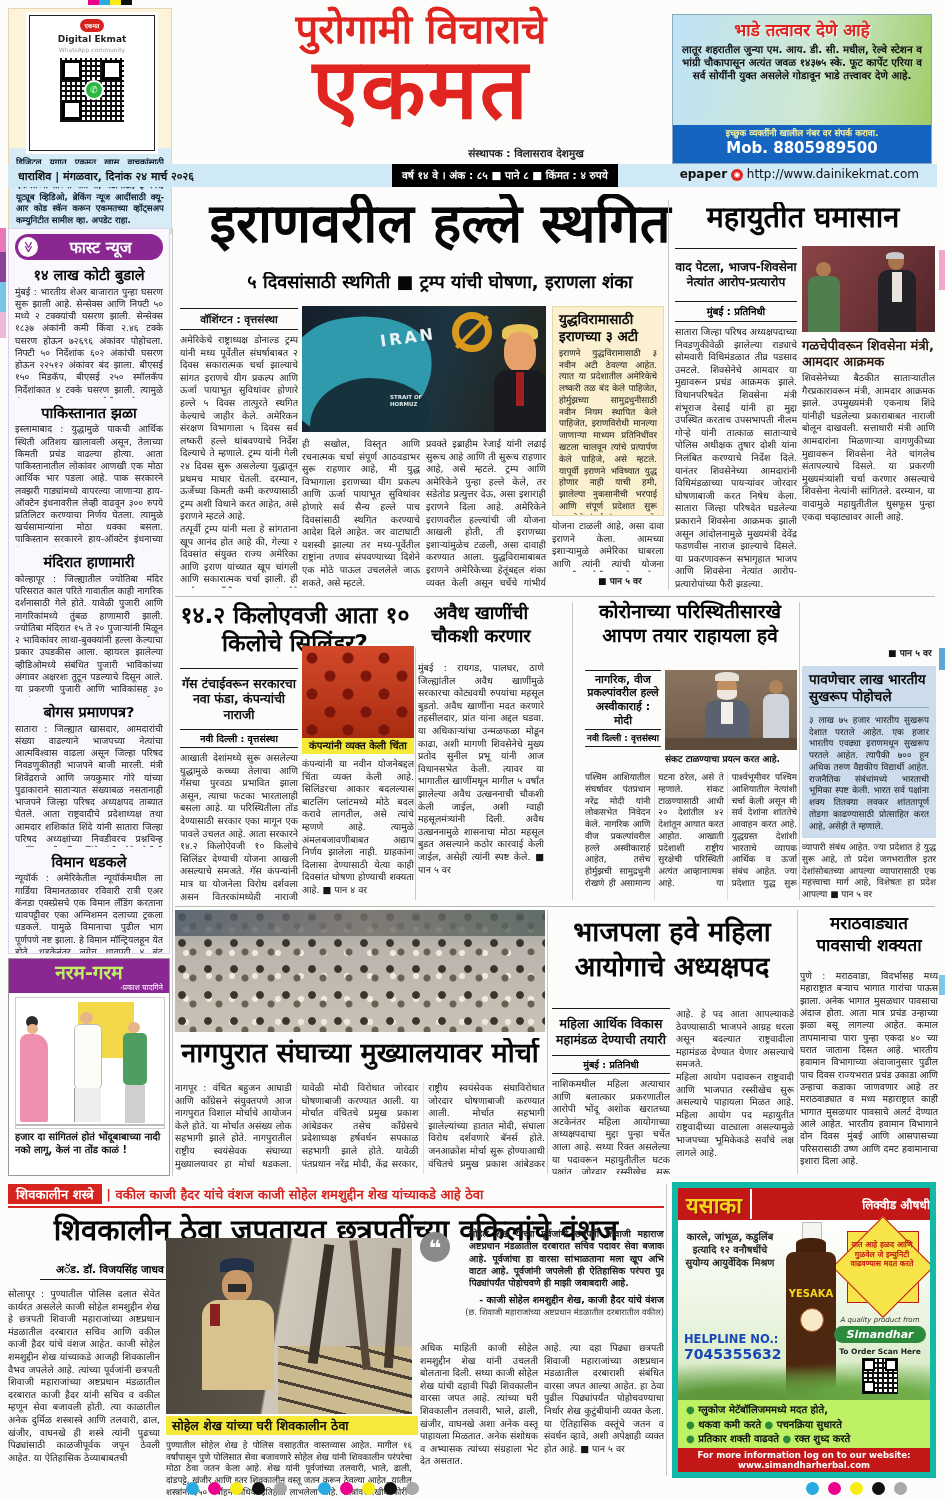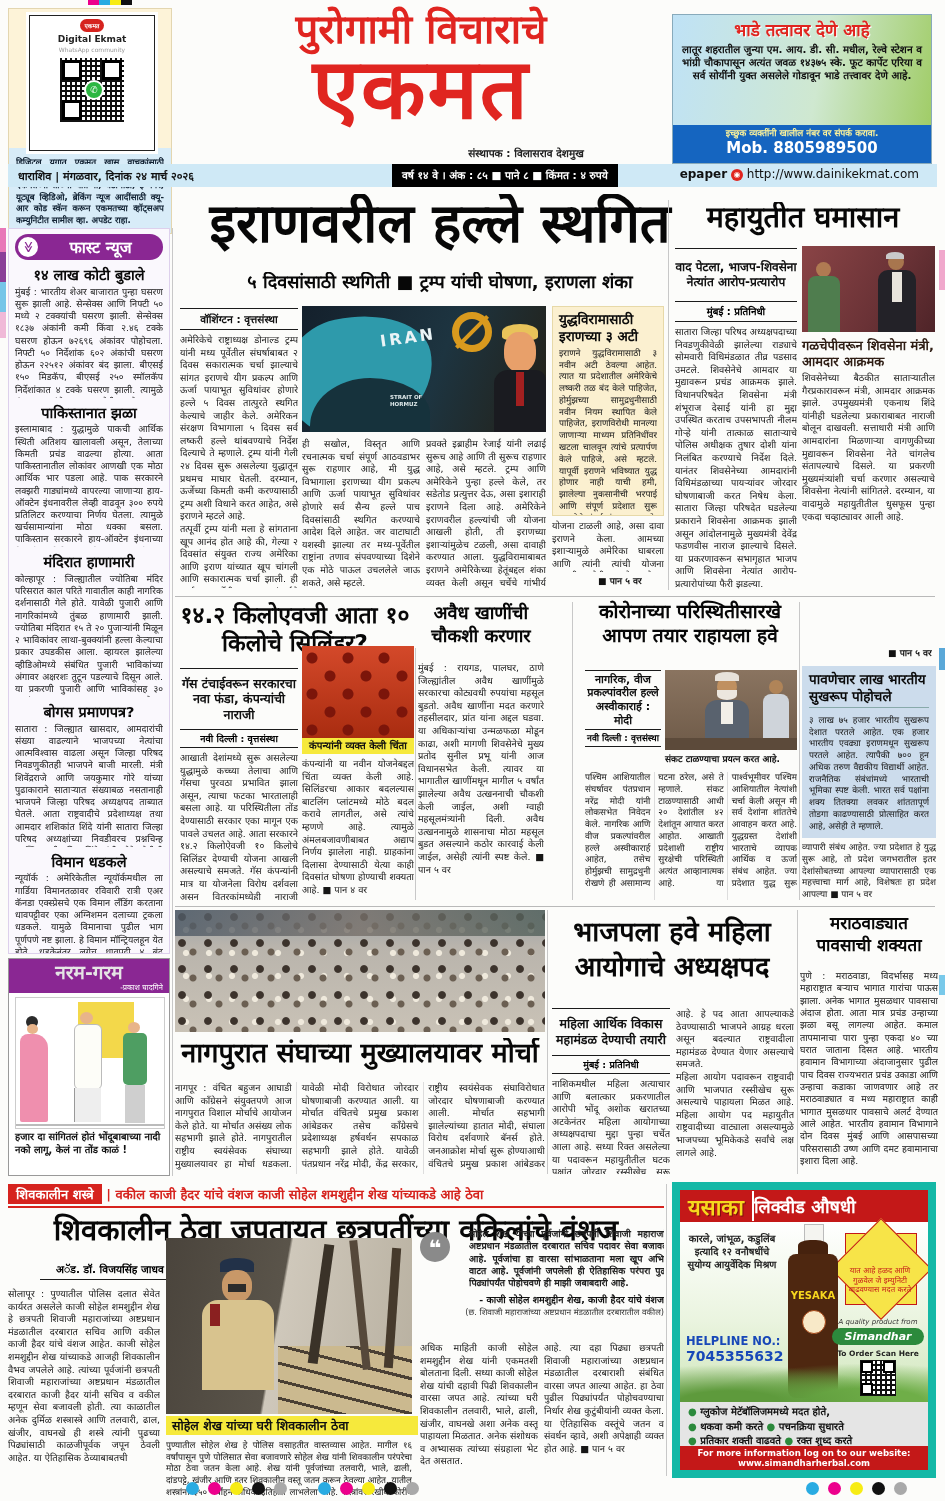--- a/index.html
+++ b/index.html
@@ -93,21 +93,21 @@
     <div class="fnTitle">मंदिरात हाणामारी</div>
     <div class="fnBody" style="height:124px;overflow:hidden;">कोल्हापूर : जिल्ह्यातील ज्योतिबा मंदिर परिसरात काल परिते गावातील काही नागरिक दर्शनासाठी गेले होते. यावेळी पुजारी आणि नागरिकांमध्ये तुंबळ हाणामारी झाली. ज्योतिबा मंदिरात १५ ते २० पुजाऱ्यांनी मिळून २ भाविकांवर लाथा-बुक्क्यांनी हल्ला केल्याचा प्रकार उघडकीस आला. व्हायरल झालेल्या व्हीडिओमध्ये संबंधित पुजारी भाविकांच्या अंगावर अक्षरशः तुटून पडल्याचे दिसून आले. या प्रकरणी पुजारी आणि भाविकांसह ३० जणांवर गुन्हा दाखल करण्यात आला आहे.</div>
     <div class="fnTitle">बोगस प्रमाणपत्र?</div>
     <div class="fnBody" style="height:124px;overflow:hidden;">सातारा : जिल्ह्यात खासदार, आमदारांची संख्या वाढल्याने भाजपच्या नेत्यांचा आत्मविश्वास वाढला असून जिल्हा परिषद निवडणुकीतही भाजपने बाजी मारली. मंत्री शिवेंद्रराजे आणि जयकुमार गोरे यांच्या पुढाकाराने साताऱ्यात संख्याबळ नसतानाही भाजपने जिल्हा परिषद अध्यक्षपद ताब्यात घेतले. आता राष्ट्रवादीचे प्रदेशाध्यक्ष तथा आमदार शशिकांत शिंदे यांनी सातारा जिल्हा परिषद अध्यक्षांच्या निवडीवरच प्रश्नचिन्ह उपस्थित करीत प्रिया शिंदे यांनी खोटे ओबीसी प्रमाणपत्र मिळवल्याचा आरोप केला.</div>
     <div class="fnTitle">विमान धडकले</div>
     <div class="fnBody" style="height:86px;overflow:hidden;">न्यूयॉर्क : अमेरिकेतील न्यूयॉर्कमधील ला गार्डिया विमानतळावर रविवारी रात्री एअर कॅनडा एक्स्प्रेसचे एक विमान लँडिंग करताना धावपट्टीवर एका अग्निशमन दलाच्या ट्रकला धडकले. यामुळे विमानाचा पुढील भाग पूर्णपणे नष्ट झाला. हे विमान मॉन्ट्रियलहून येत होते. धडकेनंतर लगेच धावपट्टी ४ बंद करण्यात आली.</div>
   </div>
 
   <div class="abs" style="left:8px;top:958px;width:162px;height:218px;border:1px solid #999;background:#fff;box-sizing:border-box;overflow:hidden;">
     <div style="height:34px;background:#8a2793;position:relative;">
-      <div style="text-align:center;color:#e5e5e5;font-size:19px;font-weight:bold;line-height:26px;">नरम-गरम</div>
+      <div style="text-align:center;color:#bef264;font-size:19px;font-weight:bold;line-height:26px;">नरम-गरम</div>
       <div style="position:absolute;right:6px;bottom:1px;color:#fff;font-size:7.5px;">-प्रकाश घादगिने</div>
     </div>
     <div class="abs" style="left:6px;top:38px;width:148px;height:130px;background:#fff;border:1px solid #ccc;overflow:hidden;">
       <div class="abs" style="left:62px;top:4px;width:56px;height:56px;background:#f3d84a;"></div>
       <div class="abs" style="left:10px;top:18px;width:12px;height:12px;border-radius:50%;background:#2b2b2b;"></div>
       <div class="abs" style="left:11px;top:26px;width:11px;height:10px;border-radius:50%;background:#e8b48a;"></div>
       <div class="abs" style="left:4px;top:36px;width:28px;height:88px;background:#ef8fae;border-radius:8px 14px 2px 2px;"></div>
       <div class="abs" style="left:64px;top:14px;width:13px;height:12px;border-radius:50%;background:#e8b48a;"></div>
       <div class="abs" style="left:58px;top:26px;width:26px;height:64px;background:#fdfdf8;border:1px solid #bbb;border-radius:6px;"></div>
       <div class="abs" style="left:58px;top:90px;width:26px;height:34px;background:#eee;border-left:1px solid #999;"></div>
@@ -251,34 +251,34 @@
   </div>
   <div class="abs capY" style="left:166px;top:1416px;width:246px;height:19px;font-size:12.5px;line-height:19px;padding-left:6px;">सोहेल शेख यांच्या घरी शिवकालीन ठेवा</div>
   <div class="abs bt" style="left:166px;top:1440px;width:246px;height:56px;font-size:8.7px;">पुण्यातील सोहेल शेख हे पोलिस वसाहतीत वास्तव्यास आहेत. मागील १६ वर्षांपासून पुणे पोलिसात सेवा बजावणारे सोहेल शेख यांनी शिवकालीन परंपरेचा मोठा ठेवा जतन केला आहे. शेख यांनी पूर्वजांच्या तलवारी, भाले, ढाली, दांडपट्टे, खंजीर आणि इतर शिवकालीन वस्तू जतन करून ठेवल्या आहेत. यातील शस्त्रांना ३५० वर्षांहून अधिक इतिहास लाभलेला आहे. शस्त्रांवर रेखीव कोरीव काम, राजचिन्हे आणि कारागिरीचे सुंदर नमुने दिसतात.</div>
 
   <div class="abs" style="left:420px;top:1228px;width:244px;height:108px;overflow:hidden;">
     <div style="position:absolute;left:0;top:4px;width:30px;height:30px;border-radius:50%;background:#8a8a8a;color:#fff;font-size:22px;text-align:center;line-height:34px;font-weight:bold;">❝</div>
     <div class="bt" style="margin-left:49px;width:208px;height:62px;font-size:9.2px;font-weight:bold;color:#222;">सोहेल शेख यांच्या पूर्वजांनी छत्रपती शिवाजी महाराजांच्या अष्टप्रधान मंडळातील दरबारात सचिव पदावर सेवा बजावलेली आहे. पूर्वजांचा हा वारसा सांभाळताना मला खूप अभिमान वाटत आहे. पूर्वजांनी जपलेली ही ऐतिहासिक परंपरा पुढच्या पिढ्यांपर्यंत पोहोचवणे ही माझी जबाबदारी आहे.</div>
     <div style="text-align:right;font-size:9.5px;font-weight:bold;color:#111;margin-top:3px;">- काजी सोहेल शमशुद्दीन शेख, काजी हैदर यांचे वंशज</div>
     <div style="text-align:right;font-size:8.3px;color:#333;">(छ. शिवाजी महाराजांच्या अष्टप्रधान मंडळातील दरबारातील वकील)</div>
   </div>
-  <div class="abs bt" style="left:420px;top:1342px;width:118px;height:154px;">अधिक माहिती काजी सोहेल शमशुद्दीन शेख यांनी एकमतशी बोलताना दिली. सध्या काजी सोहेल शेख यांची दहावी पिढी शिवकालीन वारसा जपत आहे. त्यांच्या घरी शिवकालीन तलवारी, भाले, ढाली, खंजीर, वाघनखे अशा अनेक वस्तू पाहायला मिळतात. अनेक संशोधक व अभ्यासक त्यांच्या संग्रहाला भेट देत असतात.</div>
+  <div class="abs bt" style="left:420px;top:1342px;width:118px;height:154px;">अधिक माहिती काजी सोहेल शमशुद्दीन शेख यांनी उचलती बोलताना दिली. सध्या काजी सोहेल शेख यांची दहावी पिढी शिवकालीन वारसा जपत आहे. त्यांच्या घरी शिवकालीन तलवारी, भाले, ढाली, खंजीर, वाघनखे अशा अनेक वस्तू पाहायला मिळतात. अनेक संशोधक व अभ्यासक त्यांच्या संग्रहाला भेट देत असतात.</div>
   <div class="abs bt" style="left:544px;top:1342px;width:120px;height:154px;">आहे. त्या दहा पिढ्या छत्रपती शिवाजी महाराजांच्या अष्टप्रधान मंडळातील दरबाराशी संबंधित वारसा जपत आल्या आहेत. हा ठेवा पुढील पिढ्यांपर्यंत पोहोचवण्याचा निर्धार शेख कुटुंबीयांनी व्यक्त केला. या ऐतिहासिक वस्तूंचे जतन व संवर्धन व्हावे, अशी अपेक्षाही व्यक्त होत आहे. ■ पान ५ वर</div>
 
-  <div class="abs" style="left:672px;top:1182px;width:264px;height:296px;border:8px solid #14b8a6;background:#e5e5e5;box-sizing:border-box;overflow:hidden;">
+  <div class="abs" style="left:672px;top:1182px;width:264px;height:296px;border:6px solid #14b8a6;background:#bef264;box-sizing:border-box;overflow:hidden;">
     <div style="height:32px;background:#c41818;display:flex;align-items:center;">
       <span style="font-size:22px;font-weight:bold;color:#f7d71e;padding:0 8px;text-shadow:1px 1px 0 #7a0c0c;border-right:2px solid #fff;">यसाका</span>
-      <span style="flex:1;text-align:left;color:#fff;font-size:18px;font-weight:bold;">लिक्वीड औषधी</span>
+      <span style="flex:1;text-align:right;color:#fff;font-size:12px;font-weight:bold;">लिक्वीड औषधी</span>
     </div>
     <div style="position:relative;height:180px;background:linear-gradient(#ffffff 0%,#eaf4df 55%,#cfe6bb 100%);">
       <div style="position:absolute;left:6px;top:10px;width:92px;font-size:9.8px;font-weight:bold;color:#222;text-align:center;line-height:1.35;">कारले, जांभूळ, कडुलिंब इत्यादि १२ वनौषधींचे सुयोग्य आयुर्वेदिक मिश्रण</div>
       <div style="position:absolute;right:6px;top:4px;width:84px;height:84px;">
         <div style="position:absolute;left:7px;top:7px;width:70px;height:70px;background:#f7e448;transform:rotate(0deg);border:1px solid #c41818;"></div>
         <div style="position:absolute;left:7px;top:7px;width:70px;height:70px;background:#f7e448;transform:rotate(45deg);border:1px solid #c41818;"></div>
-        <div style="position:absolute;left:10px;top:16px;width:64px;font-size:7.8px;font-weight:normal;color:#c41818;text-align:center;line-height:1.25;margin-top:24px;">यात आहे हळद आणि गुळवेल जे इम्युनिटी वाढवण्यास मदत करते</div>
+        <div style="position:absolute;left:10px;top:16px;width:64px;font-size:7.8px;font-weight:bold;color:#c41818;text-align:center;line-height:1.25;">यात आहे हळद आणि गुळवेल जे इम्युनिटी वाढवण्यास मदत करते</div>
       </div>
       <div style="position:absolute;left:102px;top:2px;width:62px;height:176px;">
         <div style="position:absolute;left:22px;top:0;width:18px;height:16px;background:#f4f4f0;border:1px solid #bbb;"></div>
         <div style="position:absolute;left:16px;top:16px;width:30px;height:14px;background:#46220e;border-radius:40% 40% 0 0;"></div>
         <div style="position:absolute;left:6px;top:30px;width:50px;height:144px;background:#4e2710;border-radius:8px;"></div>
         <div style="position:absolute;left:6px;top:66px;width:50px;text-align:center;font-size:10px;font-weight:bold;color:#f7d71e;">YESAKA</div>
         <div style="position:absolute;left:20px;top:86px;width:22px;height:22px;border-radius:50%;background:#f8e9c8;border:1px solid #a84818;"></div>
       </div>
       <div style="position:absolute;left:0;bottom:0;width:100%;height:44px;background:radial-gradient(ellipse at 20% 100%,#5e9a3c 18%,rgba(0,0,0,0) 60%),radial-gradient(ellipse at 75% 100%,#6fae48 22%,rgba(0,0,0,0) 62%);"></div>
       <div style="position:absolute;left:6px;top:112px;width:96px;">

